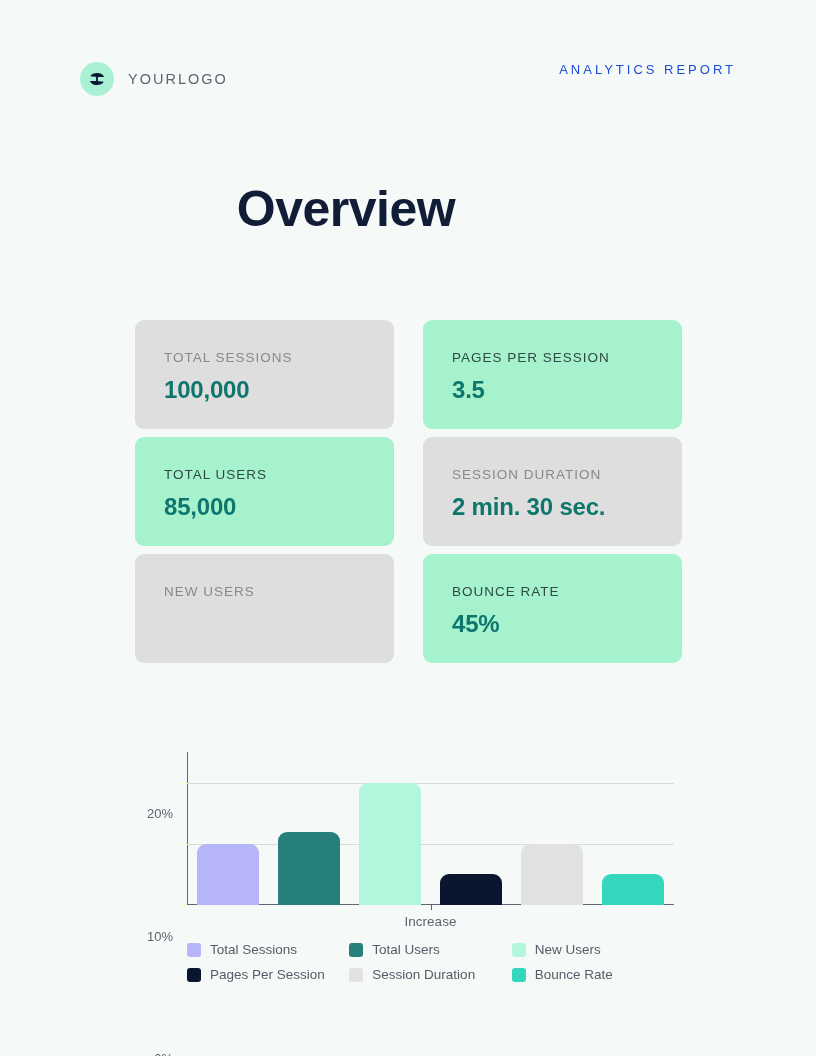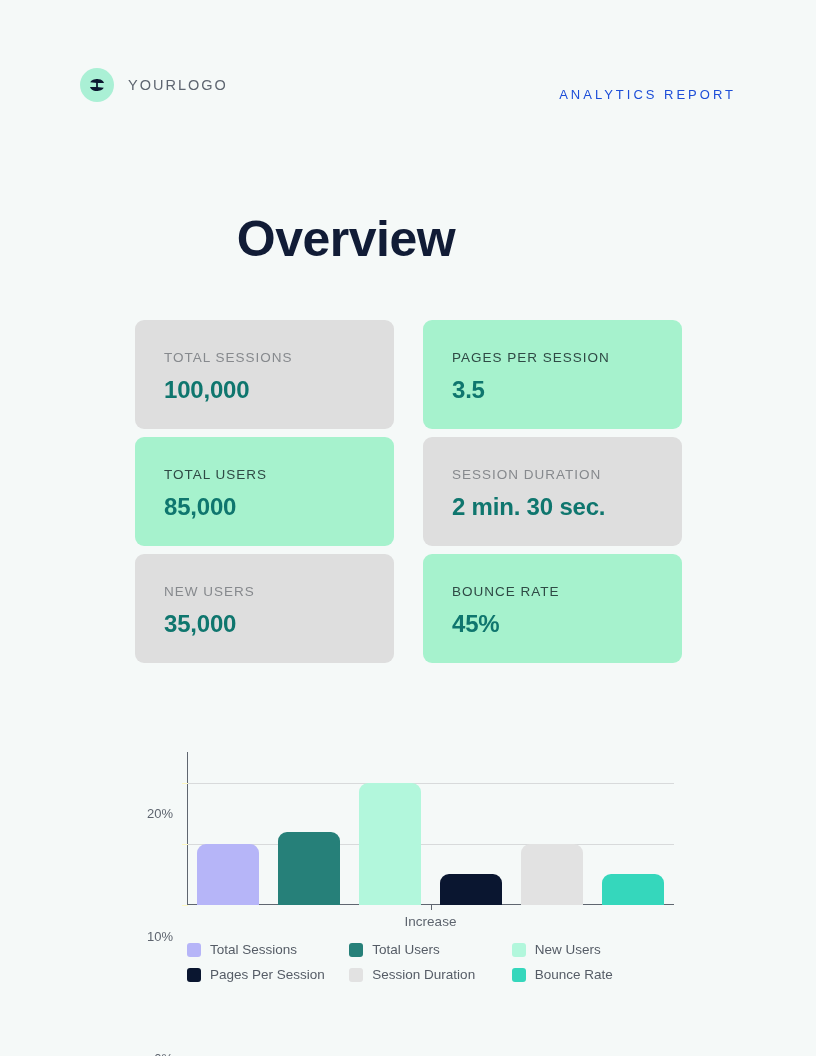--- a/index.html
+++ b/index.html
@@ -16,21 +16,21 @@
   }
 
   
   .header {
     position: absolute;
     top: 62px;
     left: 80px;
     right: 80px;
     height: 40px;
     display: flex;
-    align-items: flex-end;
+    align-items: flex-start;
     justify-content: space-between;
   }
   .brand {
     display: flex;
     align-items: center;
     gap: 14px;
   }
   .logo-badge {
     width: 34px;
     height: 34px;
@@ -62,21 +62,20 @@
     position: absolute;
     top: 178px;
     left: 0;
     width: 692px;
     text-align: center;
     font-size: 50px;
     line-height: 62px;
     font-weight: 700;
     letter-spacing: -0.5px;
     color: #111c36;
-    margin-top: 30px;
   }
 
   
   .cards {
     position: absolute;
     left: 135px;
     top: 320px;
     width: 547px;
     display: grid;
     grid-template-columns: 259px 259px;
@@ -254,21 +253,20 @@
     <div class="card-value">85,000</div>
   </div>
 
   <div class="card gray">
     <div class="card-label">SESSION DURATION</div>
     <div class="card-value">2 min. 30 sec.</div>
   </div>
 
   <div class="card gray">
     <div class="card-label">NEW USERS</div>
-    <div class="card-value">35,000</div>
   </div>
 
   <div class="card mint">
     <div class="card-label">BOUNCE RATE</div>
     <div class="card-value">45%</div>
   </div>
 
 </div>
 
 <div class="chart">

